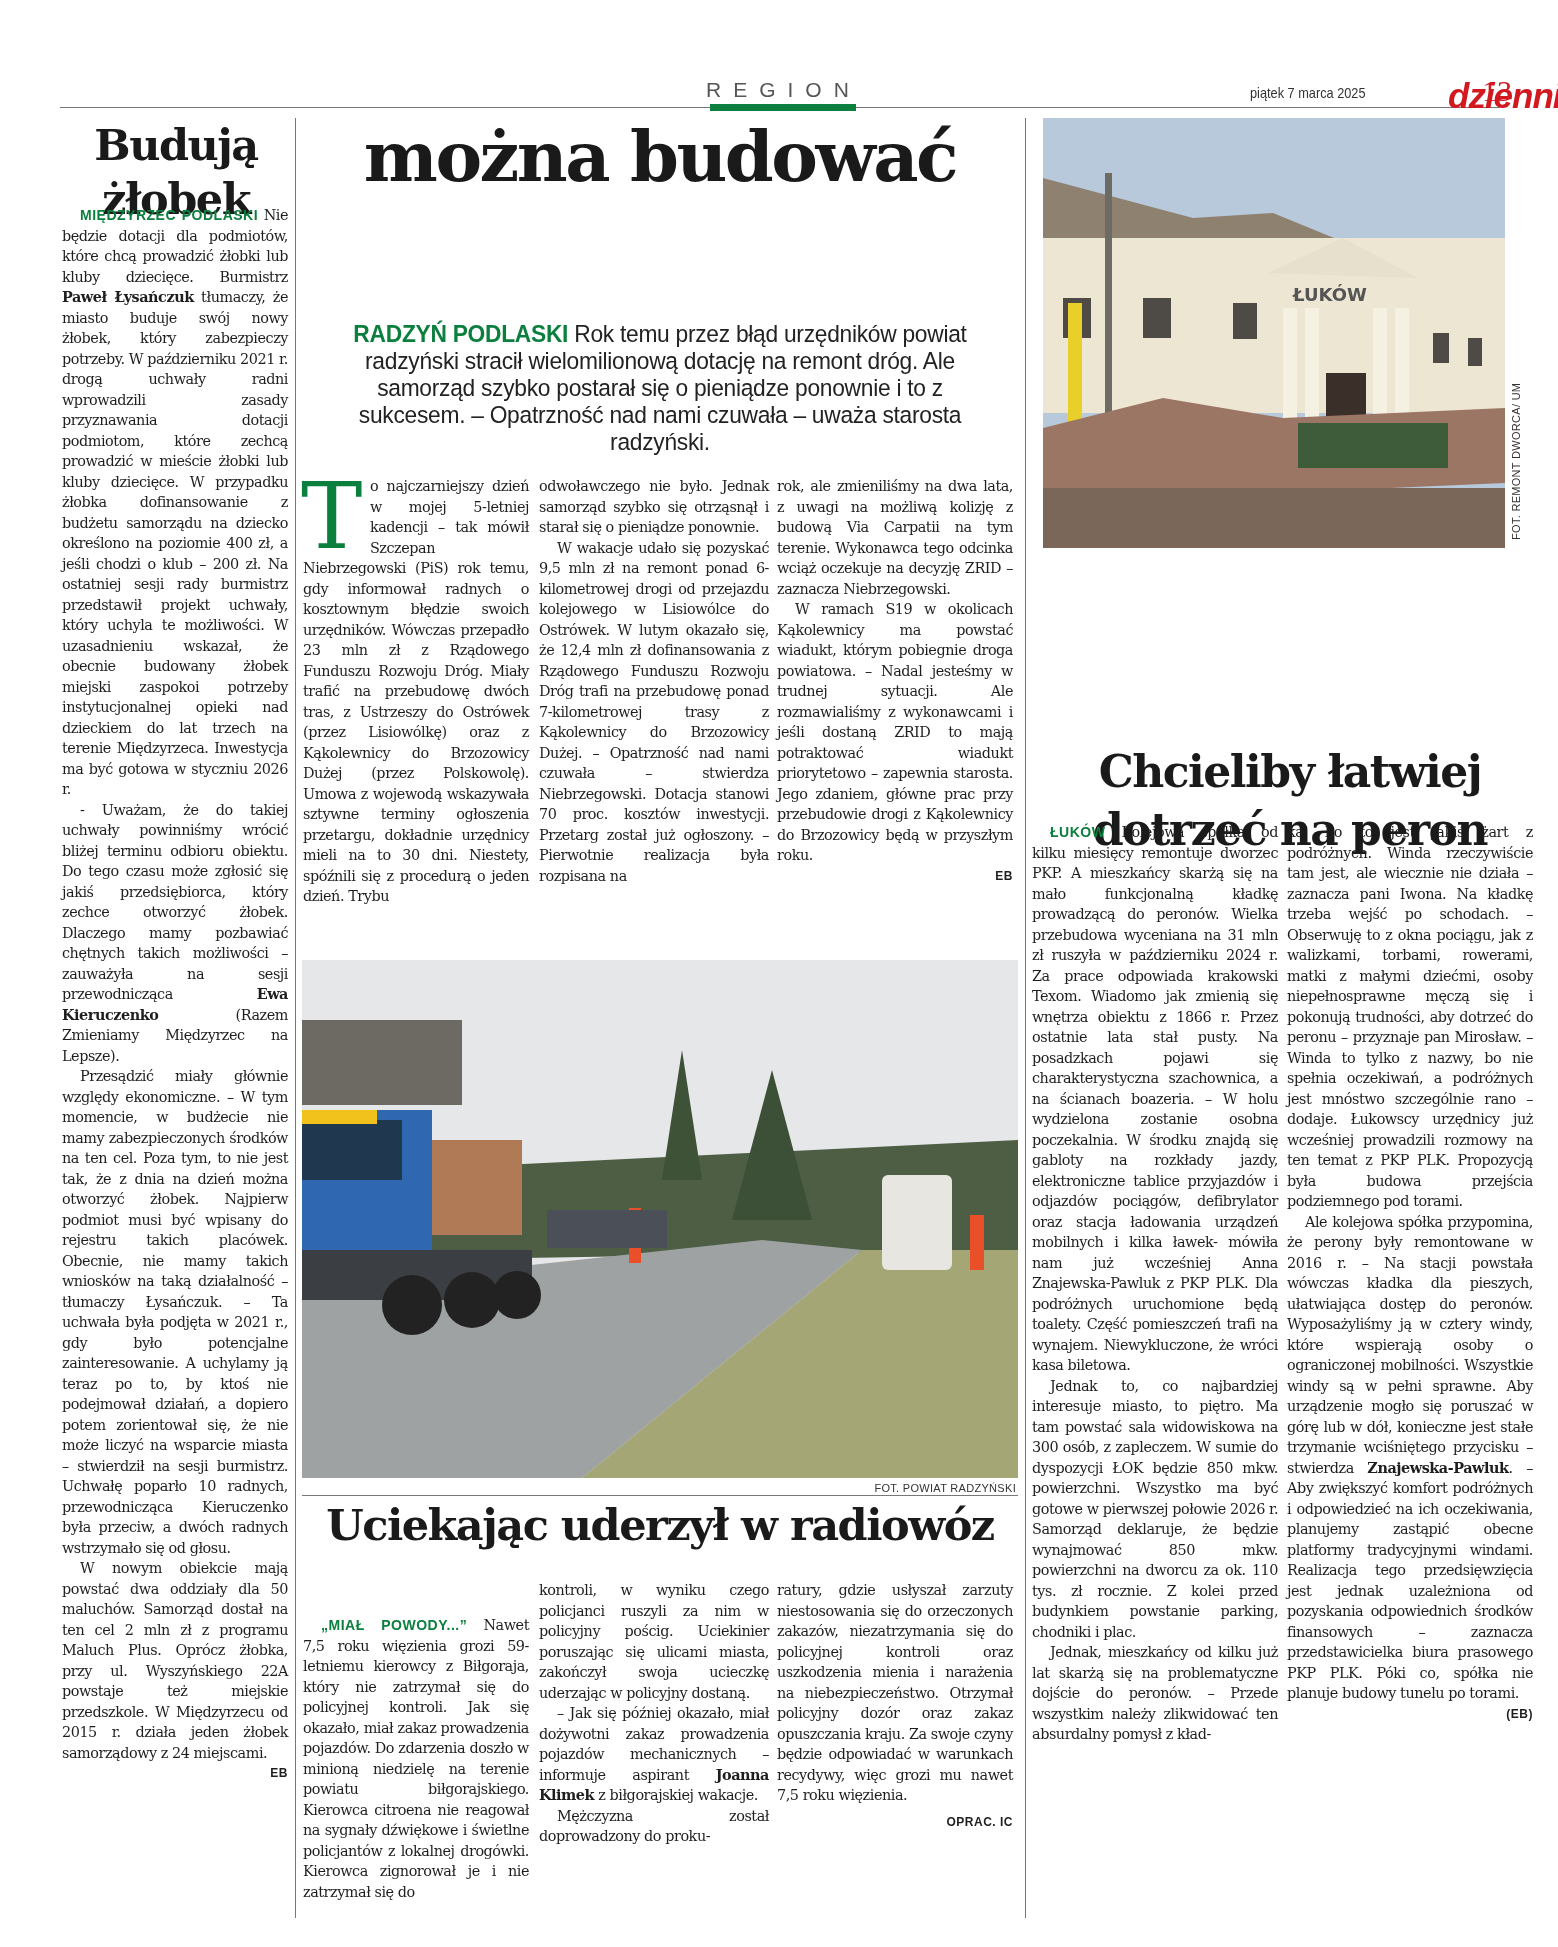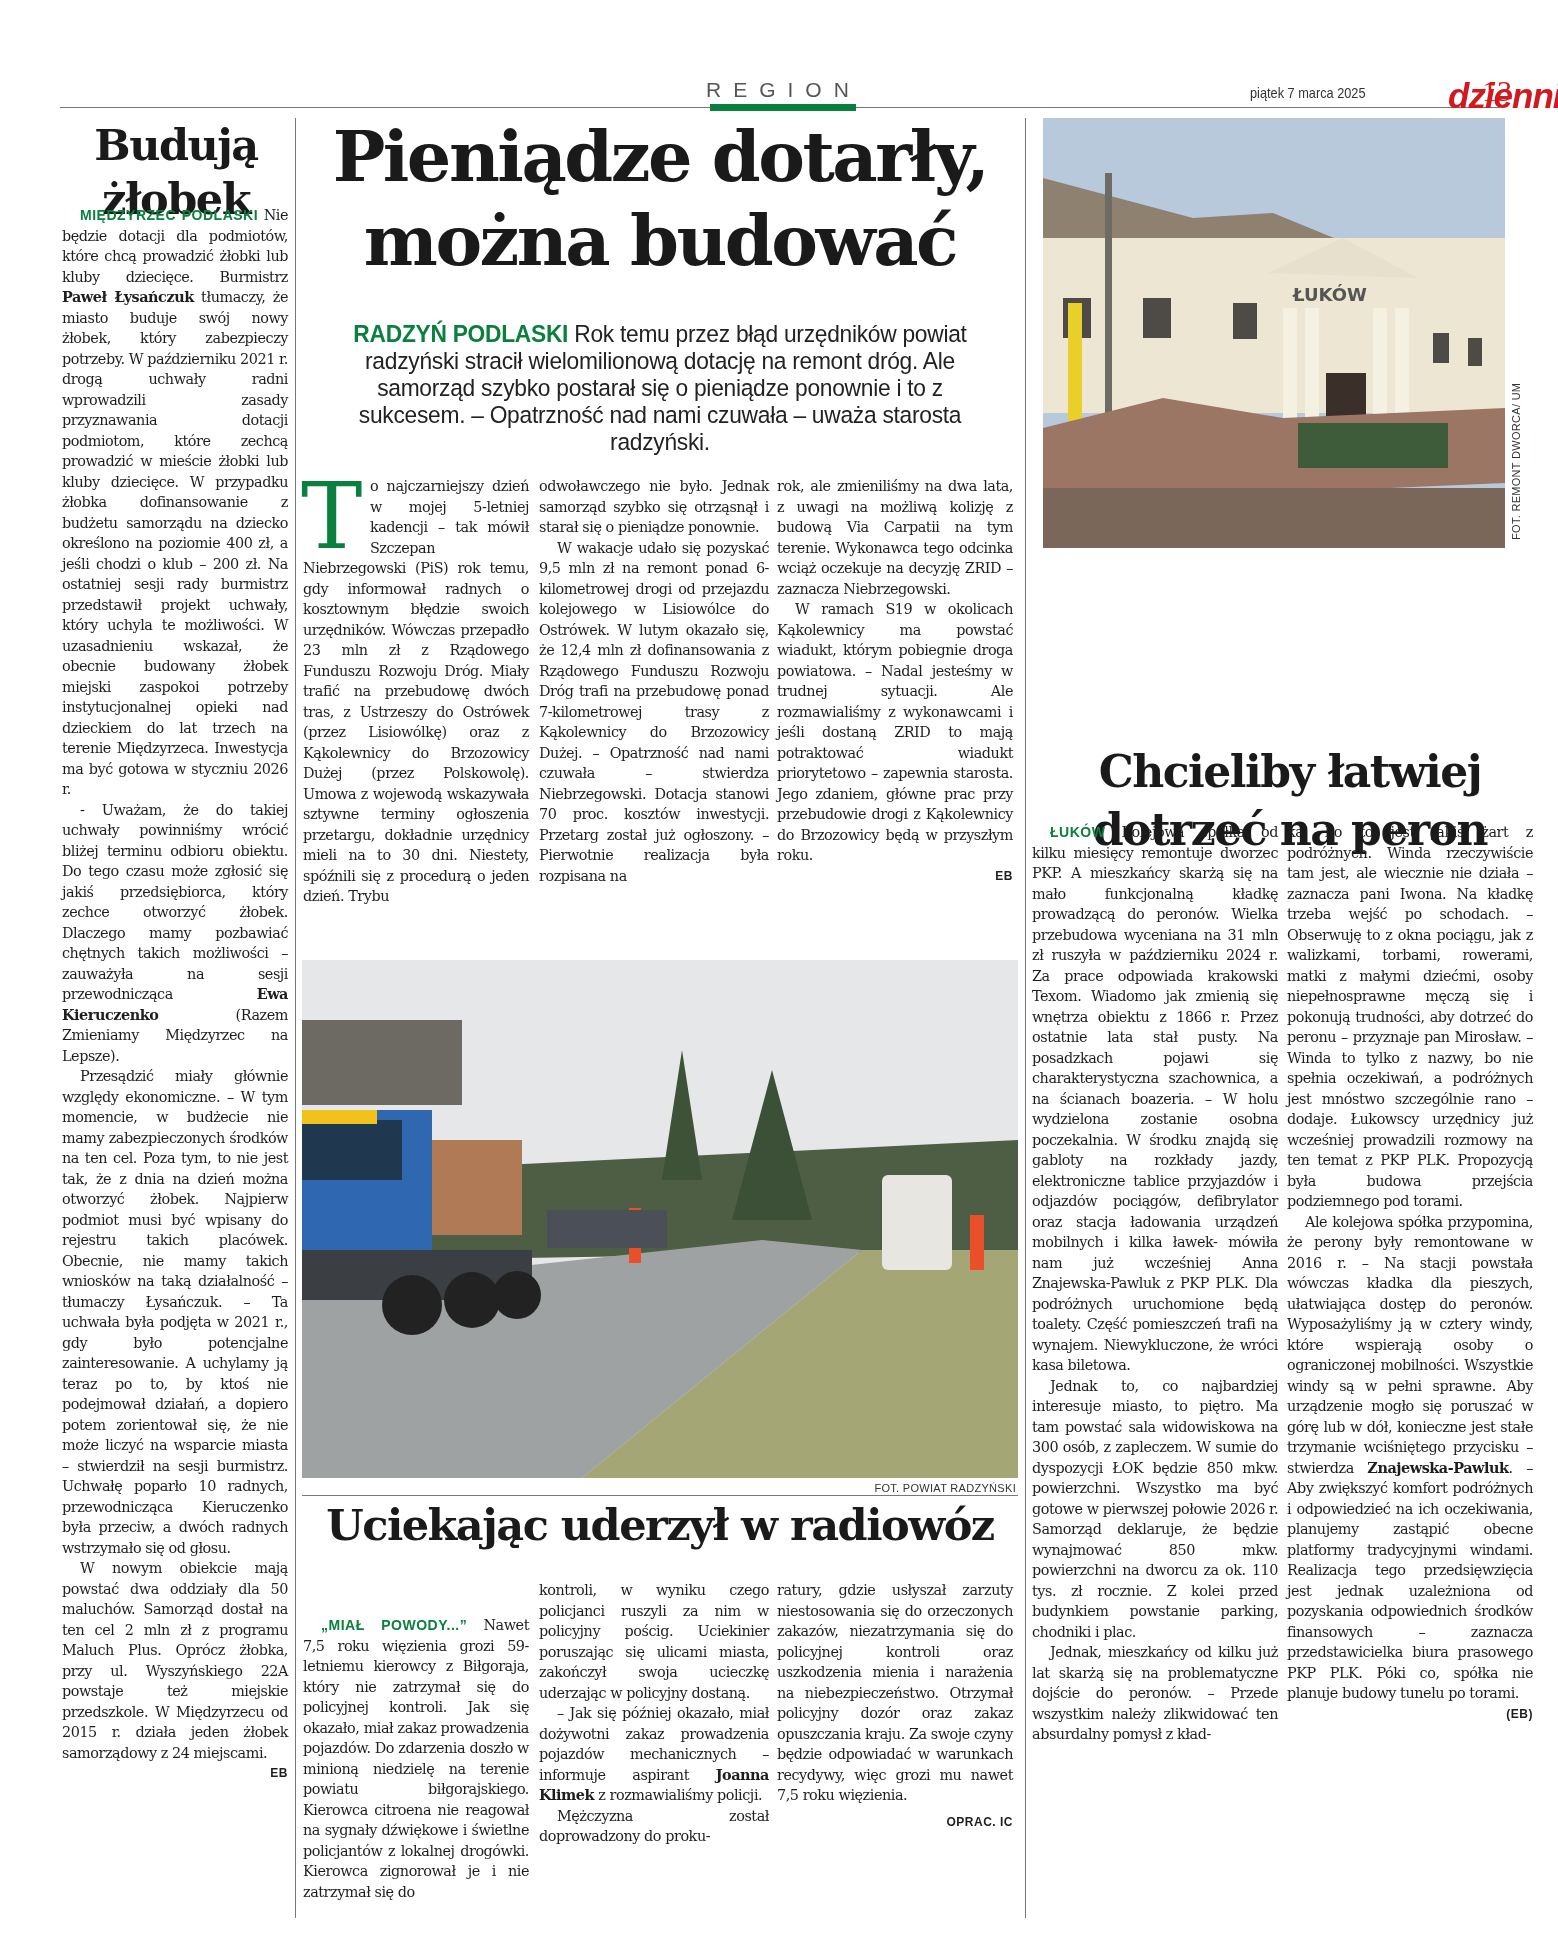--- a/index.html
+++ b/index.html
@@ -79,21 +79,20 @@
 </div>
 <div class="abs col c-left">
   <p><span class="kicker">MIĘDZYRZEC PODLASKI</span><span> Nie będzie dotacji dla podmiotów, które chcą prowadzić żłobki lub kluby dziecięce. Burmistrz </span><b>Paweł Łysańczuk</b><span> tłumaczy, że miasto buduje swój nowy żłobek, który zabezpieczy potrzeby. W październiku 2021 r. drogą uchwały radni wprowadzili zasady przyznawania dotacji podmiotom, które zechcą prowadzić w mieście żłobki lub kluby dziecięce. W przypadku żłobka dofinansowanie z budżetu samorządu na dziecko określono na poziomie 400 zł, a jeśli chodzi o klub – 200 zł. Na ostatniej sesji rady burmistrz przedstawił projekt uchwały, który uchyla te możliwości. W uzasadnieniu wskazał, że obecnie budowany żłobek miejski zaspokoi potrzeby instytucjonalnej opieki nad dzieckiem do lat trzech na terenie Międzyrzeca. Inwestycja ma być gotowa w styczniu 2026 r.</span></p>
   <p><span>- Uważam, że do takiej uchwały powinniśmy wrócić bliżej terminu odbioru obiektu. Do tego czasu może zgłosić się jakiś przedsiębiorca, który zechce otworzyć żłobek. Dlaczego mamy pozbawiać chętnych takich możliwości – zauważyła na sesji przewodnicząca </span><b>Ewa Kieruczenko</b><span> (Razem Zmieniamy Międzyrzec na Lepsze).</span></p>
   <p>Przesądzić miały głównie względy ekonomiczne. – W tym momencie, w budżecie nie mamy zabezpieczonych środków na ten cel. Poza tym, to nie jest tak, że z dnia na dzień można otworzyć żłobek. Najpierw podmiot musi być wpisany do rejestru takich placówek. Obecnie, nie mamy takich wniosków na taką działalność – tłumaczy Łysańczuk. – Ta uchwała była podjęta w 2021 r., gdy było potencjalne zainteresowanie. A uchylamy ją teraz po to, by ktoś nie podejmował działań, a dopiero potem zorientował się, że nie może liczyć na wsparcie miasta – stwierdził na sesji burmistrz. Uchwałę poparło 10 radnych, przewodnicząca Kieruczenko była przeciw, a dwóch radnych wstrzymało się od głosu.</p>
   <p>W nowym obiekcie mają powstać dwa oddziały dla 50 maluchów. Samorząd dostał na ten cel 2 mln zł z programu Maluch Plus. Oprócz żłobka, przy ul. Wyszyńskiego 22A powstaje też miejskie przedszkole. W Międzyrzecu od 2015 r. działa jeden żłobek samorządowy z 24 miejscami.</p>
   <div class="sig">EB</div>
 </div>
 
 <div class="abs hl hl-main">
-  <div>Pieniądze dotarły,</div>
   <div>można budować</div>
 </div>
 <div class="abs lead"><span class="kicker">RADZYŃ PODLASKI</span><span> Rok temu przez błąd urzędników powiat radzyński stracił wielomilionową dotację na remont dróg. Ale samorząd szybko postarał się o pieniądze ponownie i to z sukcesem. – Opatrzność nad nami czuwała – uważa starosta radzyński.</span></div>
 
 <div class="abs col c-m1">
   <p class="noindent"><span class="dropcap">T</span><span>o najczarniejszy dzień w mojej 5-letniej kadencji – tak mówił Szczepan Niebrzegowski (PiS) rok temu, gdy informował radnych o kosztownym błędzie swoich urzędników. Wówczas przepadło 23 mln zł z Rządowego Funduszu Rozwoju Dróg. Miały trafić na przebudowę dwóch tras, z Ustrzeszy do Ostrówek (przez Lisiowólkę) oraz z Kąkolewnicy do Brzozowicy Dużej (przez Polskowolę). Umowa z wojewodą wskazywała sztywne terminy ogłoszenia przetargu, dokładnie urzędnicy mieli na to 30 dni. Niestety, spóźnili się z procedurą o jeden dzień. Trybu</span></p>
 </div>
 <div class="abs col c-m2">
   <p class="noindent">odwoławczego nie było. Jednak samorząd szybko się otrząsnął i starał się o pieniądze ponownie.</p>
   <p>W wakacje udało się pozyskać 9,5 mln zł na remont ponad 6-kilometrowej drogi od przejazdu kolejowego w Lisiowólce do Ostrówek. W lutym okazało się, że 12,4 mln zł dofinansowania z Rządowego Funduszu Rozwoju Dróg trafi na przebudowę ponad 7-kilometrowej trasy z Kąkolewnicy do Brzozowicy Dużej. – Opatrzność nad nami czuwała – stwierdza Niebrzegowski. Dotacja stanowi 70 proc. kosztów inwestycji. Przetarg został już ogłoszony. – Pierwotnie realizacja była rozpisana na</p>
@@ -129,21 +128,21 @@
 </div>
 <div class="abs credit credit-road">FOT. POWIAT RADZYŃSKI</div>
 <div class="abs rule-h" style="left:302px; top:1495px; width:716px;"></div>
 
 <div class="abs hl hl-bottom">Uciekając uderzył w radiowóz</div>
 <div class="abs col c-b1">
   <p><span class="kicker">„MIAŁ POWODY...”</span><span> Nawet 7,5 roku więzienia grozi 59-letniemu kierowcy z Biłgoraja, który nie zatrzymał się do policyjnej kontroli. Jak się okazało, miał zakaz prowadzenia pojazdów. Do zdarzenia doszło w minioną niedzielę na terenie powiatu biłgorajskiego. Kierowca citroena nie reagował na sygnały dźwiękowe i świetlne policjantów z lokalnej drogówki. Kierowca zignorował je i nie zatrzymał się do</span></p>
 </div>
 <div class="abs col c-b2">
   <p class="noindent">kontroli, w wyniku czego policjanci ruszyli za nim w policyjny pościg. Uciekinier poruszając się ulicami miasta, zakończył swoja ucieczkę uderzając w policyjny dostaną.</p>
-  <p><span>– Jak się później okazało, miał dożywotni zakaz prowadzenia pojazdów mechanicznych – informuje aspirant </span><b>Joanna Klimek</b><span> z rozmawialiśmy policji.</span></p>
+  <p><span>– Jak się później okazało, miał dożywotni zakaz prowadzenia pojazdów mechanicznych – informuje aspirant </span><b>Joanna Klimek</b><span> z biłgorajskiej wakacje.</span></p>
   <p>Mężczyzna został doprowadzony do proku-</p>
 </div>
 <div class="abs col c-b3">
   <p class="noindent">ratury, gdzie usłyszał zarzuty niestosowania się do orzeczonych zakazów, niezatrzymania się do policyjnej kontroli oraz uszkodzenia mienia i narażenia na niebezpieczeństwo. Otrzymał policyjny dozór oraz zakaz opuszczania kraju. Za swoje czyny będzie odpowiadać w warunkach recydywy, więc grozi mu nawet 7,5 roku więzienia.</p>
   <div class="sig" style="margin-top:6px;">OPRAC. IC</div>
 </div>
 
 <div class="abs photo photo-station">
   <svg width="462" height="430" viewBox="0 0 462 430">
     <rect x="0" y="0" width="462" height="430" fill="#b9c9dc"></rect>

